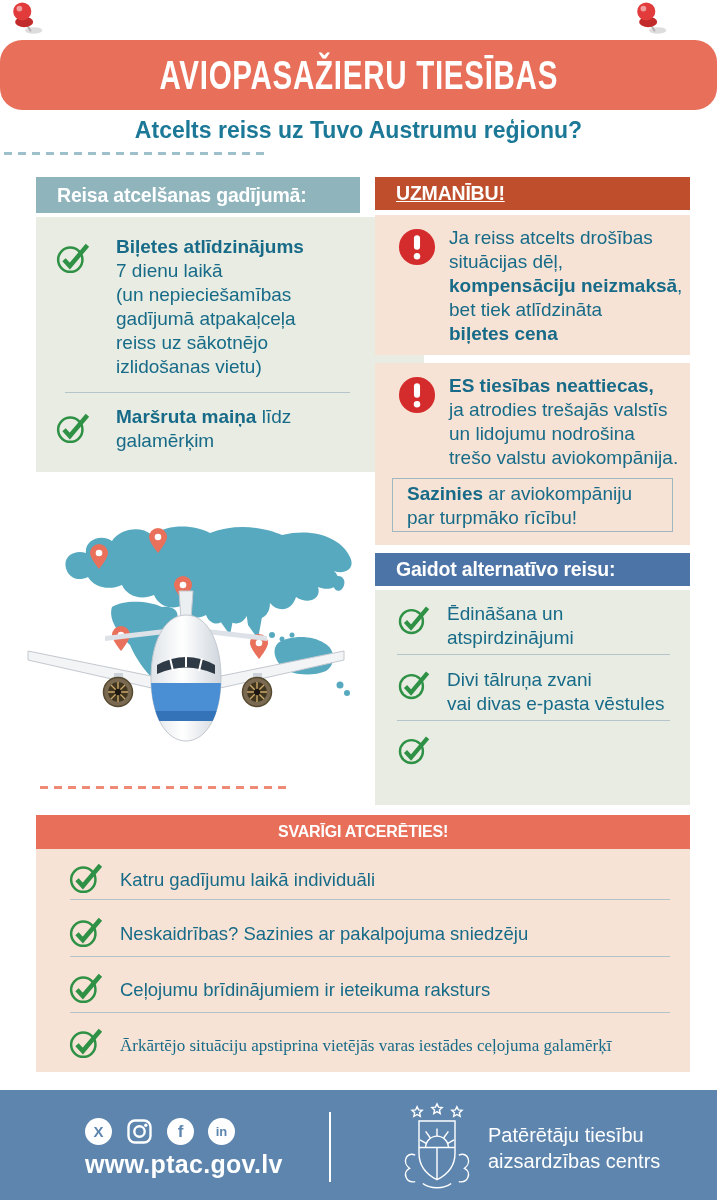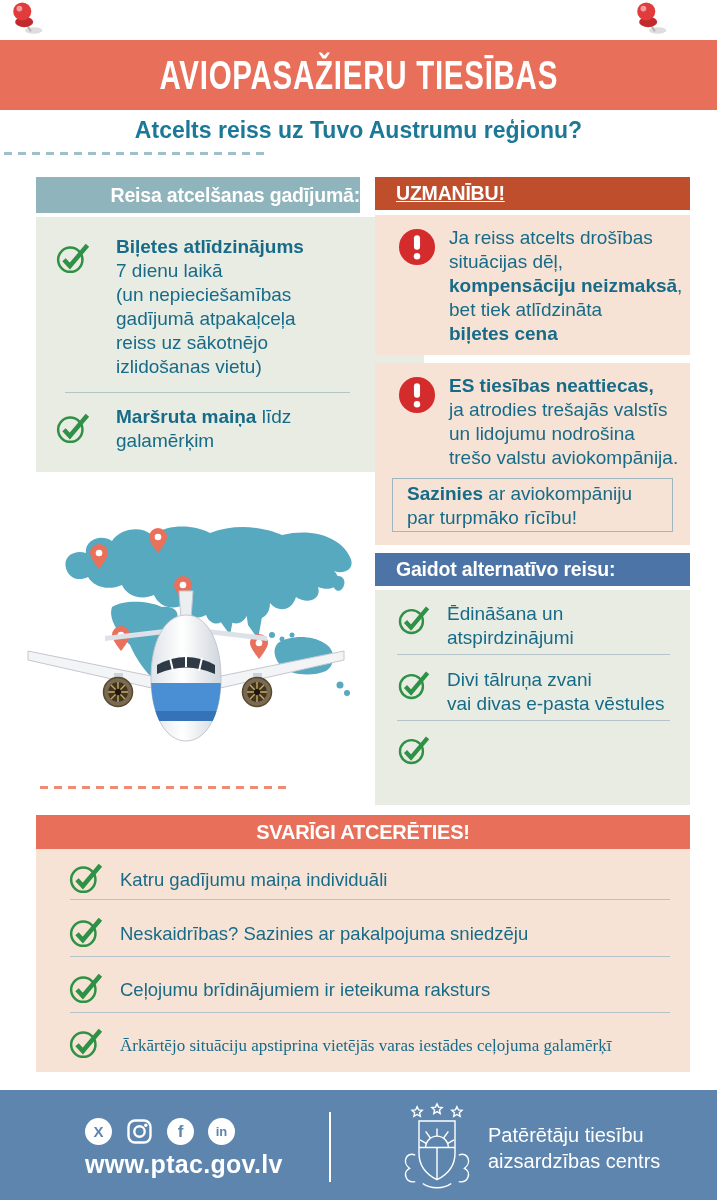--- a/index.html
+++ b/index.html
@@ -6,38 +6,38 @@
   body { background:#fff; font-family:"Liberation Sans", sans-serif; }
   #page { position:relative; width:717px; height:1200px; background:#ffffff; overflow:hidden; }
 
   
   .pushpin { position:absolute; top:1px; }
   .pushpin.tl { left:8px; }
   .pushpin.tr { left:632px; }
 
   
   .title-bar { position:absolute; left:0; top:40px; width:717px; height:70px;
-    background:#e8705a; display:flex; align-items:center; justify-content:center; }
+    background:#e8705a; display:flex; align-items:center; justify-content:center;border-radius:22px; }
   .title-text { color:#fff; font-weight:bold; font-size:41px; letter-spacing:1px;
     transform:scaleX(0.72); white-space:nowrap; }
   .subtitle { position:absolute; left:0; top:117px; width:717px; text-align:center;
     color:#1b7897; font-size:23px; font-weight:bold; }
   .dash-top { position:absolute; left:4px; top:152px; width:266px; height:3px;
     background:repeating-linear-gradient(90deg,#9dc0cb 0 8px,transparent 8px 14px); }
   .dash-bottom { position:absolute; left:40px; top:786px; width:250px; height:3px;
     background:repeating-linear-gradient(90deg,#ef8a75 0 8px,transparent 8px 14px); }
 
   
   .sec-header { position:absolute; color:#fff; font-weight:bold; font-size:19.5px;
     padding-left:21px; letter-spacing:-0.2px; }
-  .lc-header { left:36px; top:177px; width:324px; height:36px; line-height:36px; background:#8fb4bc;text-align:right; }
+  .lc-header { left:36px; top:177px; width:324px; height:36px; line-height:36px; background:#8fb4bc; }
   .rc-header1 { left:375px; top:177px; width:315px; height:33px; line-height:33px; background:#bf4f2c;text-decoration:underline; }
   .rc-header2 { left:375px; top:553px; width:315px; height:33px; line-height:33px; background:#4d74a6; }
   .imp-header { left:36px; top:815px; width:654px; height:34px; line-height:34px;
-    background:#e8705a; text-align:center; padding-left:0; font-size:20px; }
+    background:#e8705a; text-align:center; padding-left:0; font-size:16px; }
 
   
   .box { position:absolute; }
   .lc-box  { left:36px; top:217px; width:388px; height:255px; background:#e9ece2; }
   .rc-box1 { left:375px; top:215px; width:315px; height:140px; background:#f7e3d5; }
   .rc-box2 { left:375px; top:363px; width:315px; height:182px; background:#f7e3d5; }
   .rc-box3 { left:375px; top:590px; width:315px; height:215px; background:#e9ece2; }
   .imp-box { left:36px;  top:849px; width:654px; height:223px; background:#f7e3d5; }
 
   .t { color:#176b88; font-size:19px; line-height:24px; white-space:pre-line; }
@@ -243,21 +243,21 @@
     </svg>
   </div>
   <div class="dash-bottom"></div>
 
   <div class="sec-header imp-header">SVARĪGI ATCERĒTIES!</div>
   <div class="box imp-box">
     <svg class="chk abs" style="left:32px;top:10px" width="36" height="36" viewBox="0 0 40 40">
       <circle cx="17" cy="23" r="13.5" fill="none" stroke="#2e9145" stroke-width="2.8"></circle>
       <path d="M10 23 L16.5 30 L36 7" fill="none" stroke="#2e9145" stroke-width="5"></path>
     </svg>
-    <div class="imp-text abs" style="left:84px;top:20px">Katru gadījumu maiņa individuāli</div>
+    <div class="imp-text abs" style="left:84px;top:20px">Katru gadījumu laikā individuāli</div>
     <div class="divider" style="left:34px;top:50px;width:600px"></div>
     <svg class="chk abs" style="left:32px;top:64px" width="36" height="36" viewBox="0 0 40 40">
       <circle cx="17" cy="23" r="13.5" fill="none" stroke="#2e9145" stroke-width="2.8"></circle>
       <path d="M10 23 L16.5 30 L36 7" fill="none" stroke="#2e9145" stroke-width="5"></path>
     </svg>
     <div class="imp-text abs" style="left:84px;top:74px">Neskaidrības? Sazinies ar pakalpojuma sniedzēju</div>
     <div class="divider" style="left:34px;top:107px;width:600px"></div>
     <svg class="chk abs" style="left:32px;top:120px" width="36" height="36" viewBox="0 0 40 40">
       <circle cx="17" cy="23" r="13.5" fill="none" stroke="#2e9145" stroke-width="2.8"></circle>
       <path d="M10 23 L16.5 30 L36 7" fill="none" stroke="#2e9145" stroke-width="5"></path>

